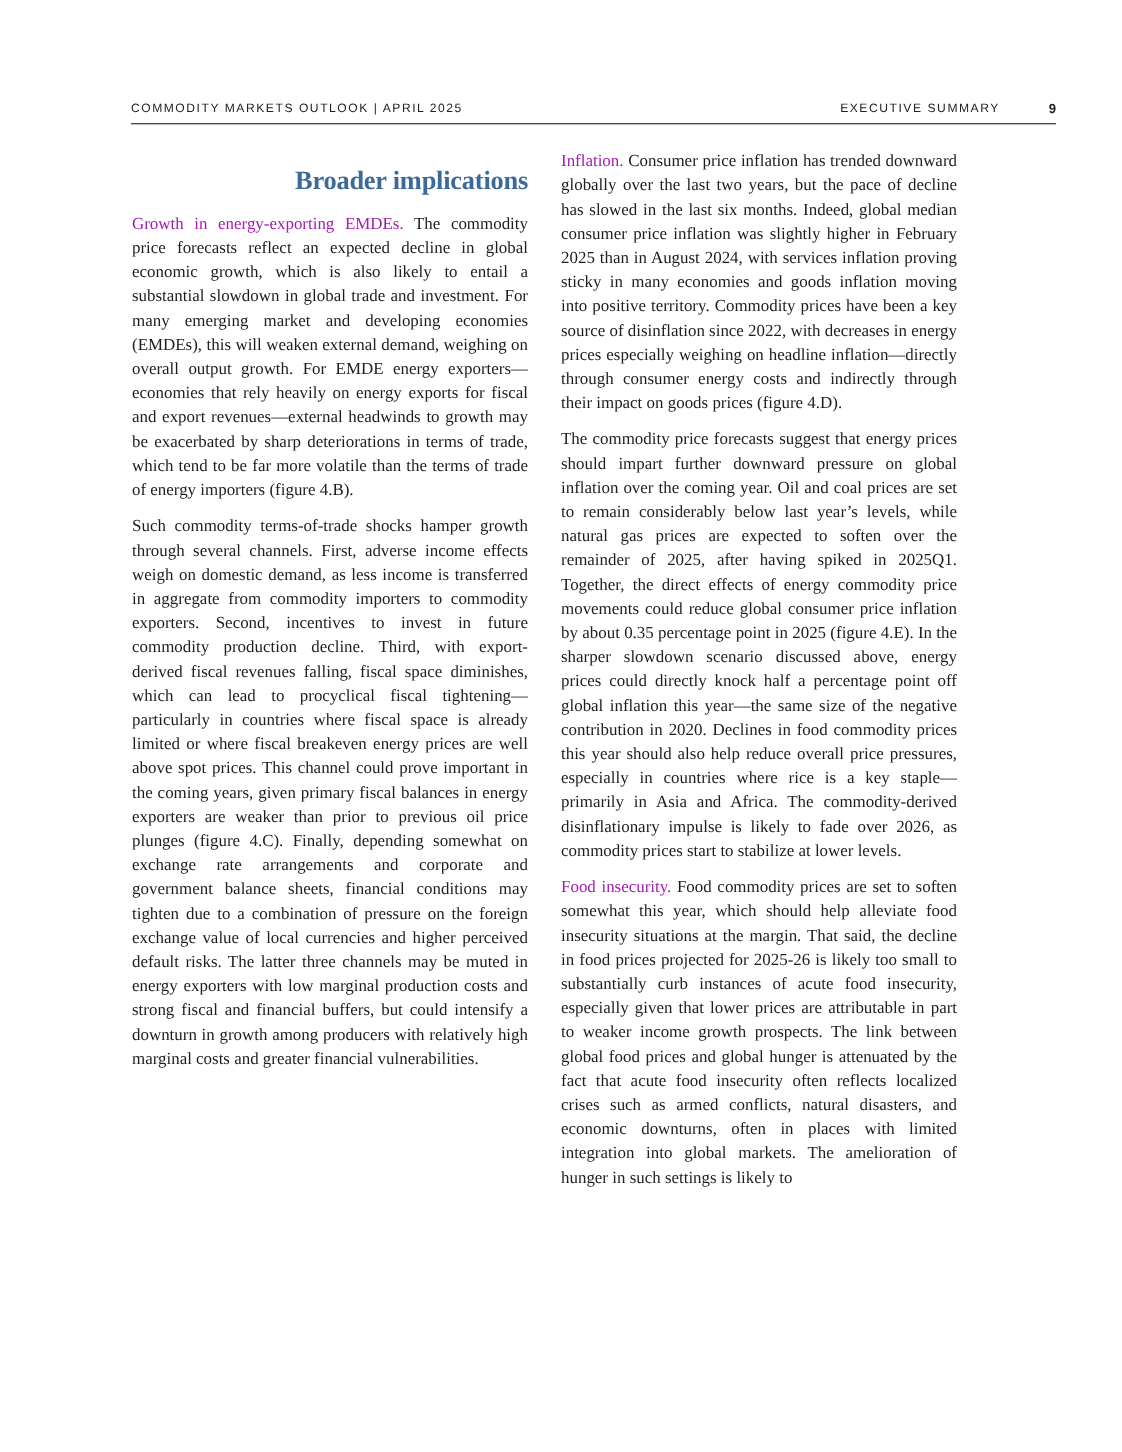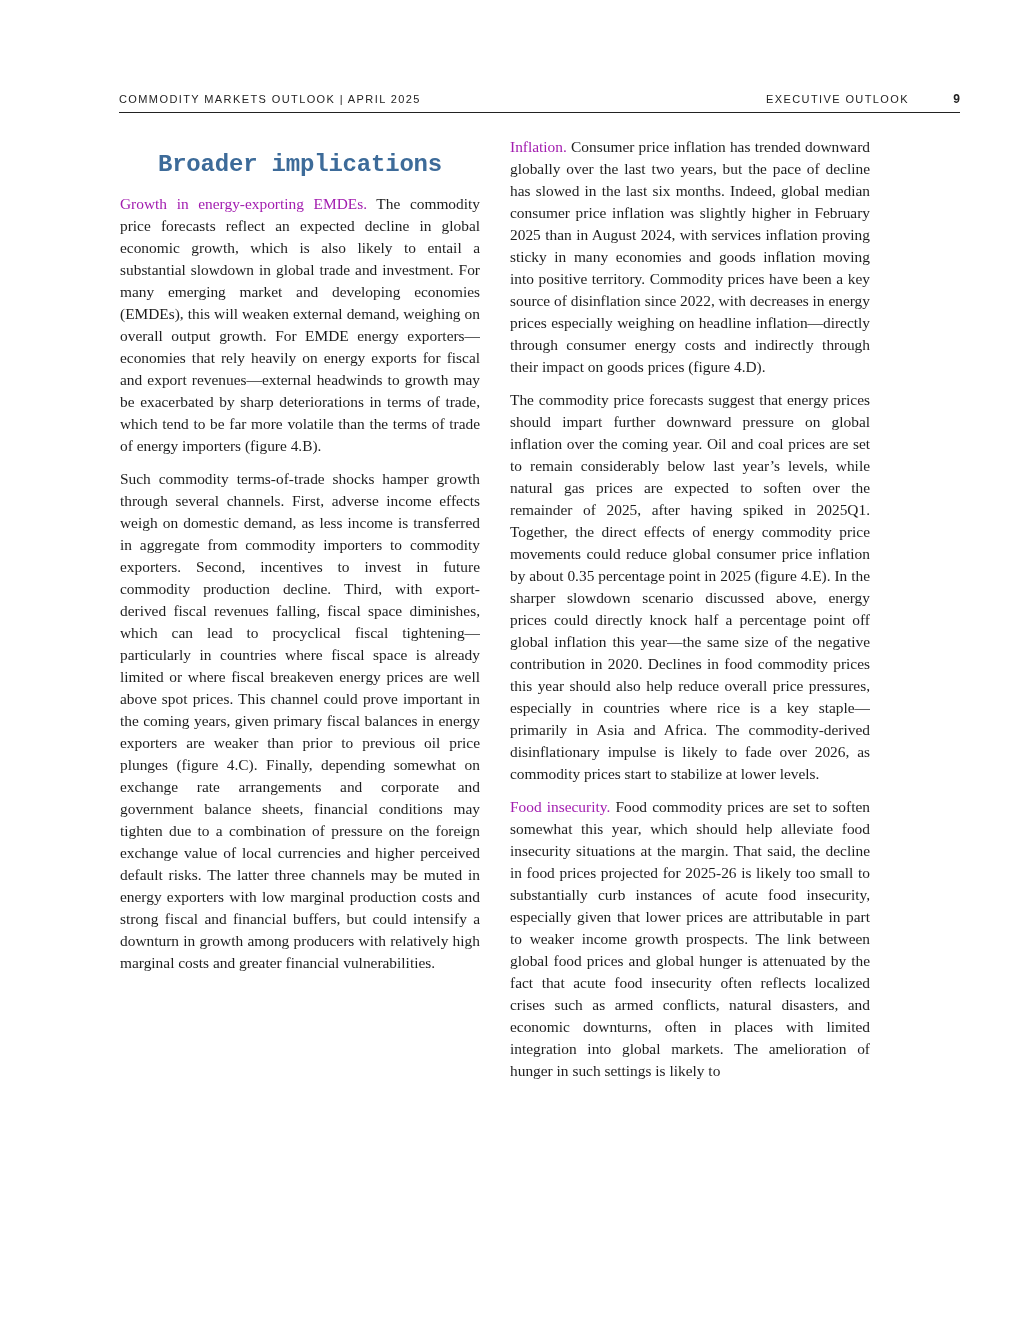--- a/index.html
+++ b/index.html
@@ -58,36 +58,36 @@
     .col-left { left: 120px; }
     .col-right { left: 510px; }
     .column p {
       margin: 0 0 11px 0;
     }
     .column p.lead-bold b {
       font-weight: normal;
       color: #a21caf;
     }
     h2.section-heading {
-      font-family: Liberation Mono, monospace;
+      font-family: Liberation Serif, serif;
       font-weight: bold;
       font-size: 24px;
       color: #3d6b99;
       margin: 15px 0 14px 0;
       line-height: 28px;
-      text-align: center;
+      text-align: right;
       letter-spacing: -0.2px;
     }
   </style>
 </head>
 <body>
 
 <header class="running-header">
   <span class="left">COMMODITY MARKETS OUTLOOK | APRIL 2025</span>
-  <span class="right">EXECUTIVE OUTLOOK</span>
+  <span class="right">EXECUTIVE SUMMARY</span>
   <span class="page-num">9</span>
 </header>
 
 <main class="column col-left">
   <h2 class="section-heading">Broader implications</h2>
   <p class="lead-bold"><b>Growth in energy-exporting EMDEs.</b><span> The commodity price forecasts reflect an expected decline in global economic growth, which is also likely to entail a substantial slowdown in global trade and investment. For many emerging market and developing economies (EMDEs), this will weaken external demand, weighing on overall output growth. For EMDE energy exporters—economies that rely heavily on energy exports for fiscal and export revenues—external headwinds to growth may be exacerbated by sharp deteriorations in terms of trade, which tend to be far more volatile than the terms of trade of energy importers (figure 4.B).</span></p>
   <p>Such commodity terms-of-trade shocks hamper growth through several channels. First, adverse income effects weigh on domestic demand, as less income is transferred in aggregate from commodity importers to commodity exporters. Second, incentives to invest in future commodity production decline. Third, with export-derived fiscal revenues falling, fiscal space diminishes, which can lead to procyclical fiscal tightening—particularly in countries where fiscal space is already limited or where fiscal breakeven energy prices are well above spot prices. This channel could prove important in the coming years, given primary fiscal balances in energy exporters are weaker than prior to previous oil price plunges (figure 4.C). Finally, depending somewhat on exchange rate arrangements and corporate and government balance sheets, financial conditions may tighten due to a combination of pressure on the foreign exchange value of local currencies and higher perceived default risks. The latter three channels may be muted in energy exporters with low marginal production costs and strong fiscal and financial buffers, but could intensify a downturn in growth among producers with relatively high marginal costs and greater financial vulnerabilities.</p>
 </main>
 
 <section class="column col-right">

